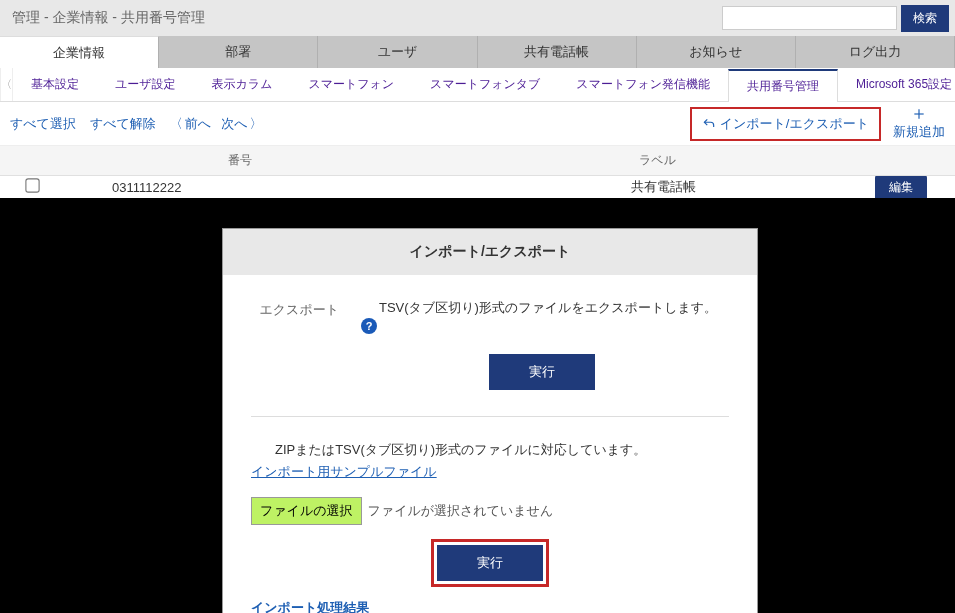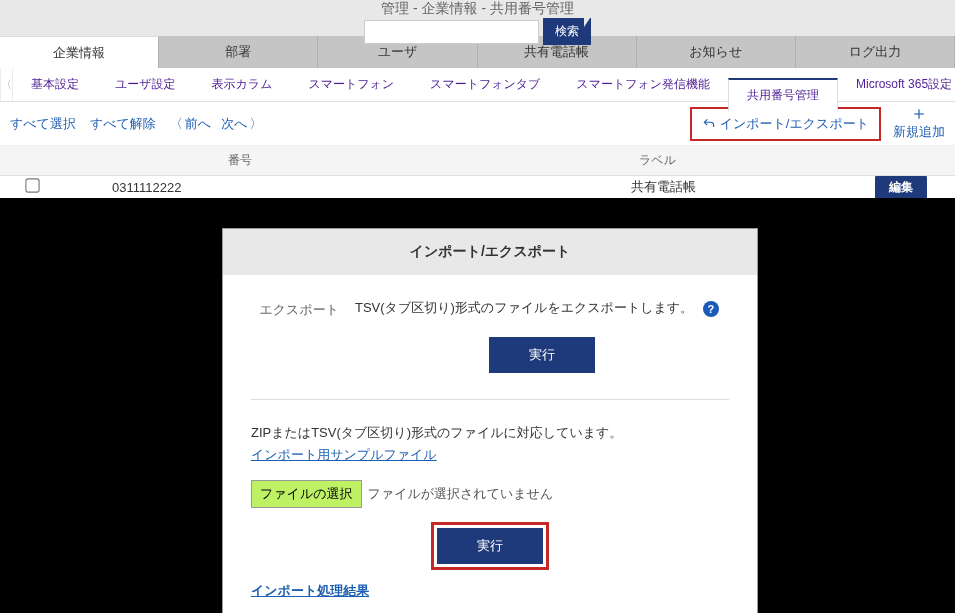--- a/index.html
+++ b/index.html
@@ -1,38 +1,38 @@
 <!DOCTYPE html>
 <html><head>
   <meta charset="utf-8">
   <style>
     * { box-sizing: border-box; margin: 0; padding: 0; }
     body { font-family: "Hiragino Kaku Gothic ProN", "メイリオ", sans-serif; font-size: 13px; color: #333; background: #000; width: 955px; height: 613px; overflow: hidden; }
     .app-wrapper { background: #fff; }
     
     
-    .top-header { background: #e8e8e8; display: flex; align-items: center; height: 36px; flex-direction: column; }
+    .top-header { background: #e8e8e8; display: flex; align-items: center; height: 36px; }
     .breadcrumb { flex: 1; padding: 0 12px; color: #666; font-size: 14px; position: relative; }
     .breadcrumb::after { content: ''; position: absolute; right: -10px; top: 50%; transform: translateY(-50%); border-left: 12px solid #e8e8e8; border-top: 18px solid transparent; border-bottom: 18px solid transparent; }
     .search-area { display: flex; align-items: center; padding: 0 6px; gap: 4px; }
     .search-input { width: 175px; height: 24px; border: 1px solid #ccc; padding: 0 6px 0 24px; font-size: 12px; background: #fff; position: relative; }
     .search-wrapper { position: relative; }
     .search-wrapper .search-icon { position: absolute; left: 6px; top: 50%; transform: translateY(-50%); color: #bbb; pointer-events: none; }
     .search-btn { background: #1f3a7a; color: #fff; border: none; padding: 5px 12px; font-size: 12px; cursor: pointer; }
     
     
     .main-tabs { background: #c5c5c5; display: flex; height: 32px; }
     .main-tab { flex: 1; text-align: center; line-height: 32px; font-size: 13px; color: #333; cursor: pointer; border-right: 1px solid #b0b0b0; }
     .main-tab.active { background: #fff; border-top: 1px solid #ddd; }
     
     
     .sub-tabs { display: flex; background: #fff; border-bottom: 1px solid #ddd; height: 34px; align-items: stretch; }
     .scroll-arrow { width: 22px; display: flex; align-items: center; justify-content: center; color: #999; cursor: pointer; border-right: 1px solid #eee; border-left: 1px solid #eee; font-size: 11px; }
     .sub-tab { padding: 0 18px; display: flex; align-items: center; font-size: 12px; color: #4c1d95; cursor: pointer; white-space: nowrap; }
-    .sub-tab.active { border-top: 2px solid #1f3a7a; border-left: 1px solid #ddd; border-right: 1px solid #ddd; background: #fff; position: relative; top: 10px; }
+    .sub-tab.active { border-top: 2px solid #1f3a7a; border-left: 1px solid #ddd; border-right: 1px solid #ddd; background: #fff; position: relative; top: 1px; }
     .sub-spacer { flex: 1; }
     
     
     .action-bar { display: flex; align-items: center; height: 44px; padding: 0 10px; border-bottom: 1px solid #eee; }
     .action-link { color: #1e5fb3; font-size: 13px; cursor: pointer; margin-right: 14px; }
     .nav-arrow { color: #1e5fb3; font-size: 13px; cursor: pointer; display: inline-flex; align-items: center; gap: 2px; margin-right: 10px; }
     .action-spacer { flex: 1; }
     .import-export-btn { border: 2px solid #c62828; color: #1e5fb3; padding: 6px 10px; font-size: 13px; cursor: pointer; display: inline-flex; align-items: center; gap: 4px; background: #fff; }
     .add-new { color: #1e5fb3; font-size: 13px; cursor: pointer; margin-left: 12px; display: inline-flex; align-items: center; gap: 2px; flex-direction: column; }
     
@@ -43,33 +43,33 @@
     .th-label { flex: 1; text-align: center; }
     .th-action { width: 80px; }
     
     
     .table-row { display: flex; align-items: center; height: 22px; overflow: hidden; font-size: 13px; margin-left: 12px; }
     .td-check { width: 40px; padding-left: 14px; }
     .td-check input { transform: scale(1.1); }
     .td-number { width: 400px; padding-left: 60px; color: #333; }
     .td-label { flex: 1; text-align: center; color: #333; }
     .td-action { width: 80px; }
-    .edit-btn { background: #1f3a7a; color: #fff; border: none; padding: 4px 14px; font-size: 12px; border-radius: 3px; cursor: pointer; font-weight: bold; }
+    .edit-btn { background: #1f3a7a; color: #fff; border: none; padding: 4px 14px; font-size: 12px; border-radius: 3px; cursor: pointer; }
     
     
     .black-mask { background: #000; height: 430px; position: relative; }
     
     
     .modal { position: absolute; top: 30px; left: 222px; width: 536px; background: #fff; border: 1px solid #999; box-shadow: 0 2px 10px rgba(0,0,0,.3); }
     .modal-header { background: #e8e8e8; text-align: center; padding: 14px 0; font-size: 14px; font-weight: bold; color: #333; }
     .modal-body { padding: 24px 28px 20px; }
     .modal-section { display: flex; gap: 16px; }
     .modal-label { width: 88px; text-align: right; color: #666; font-size: 13px; padding-top: 2px; }
     .modal-content-col { flex: 1; }
-    .modal-desc { font-size: 13px; color: #333; display: inline; }
+    .modal-desc { font-size: 13px; color: #333; display: inline; margin-left: 24px; }
     .help-icon { display: inline-flex; width: 16px; height: 16px; background: #1a5ab8; color: #fff; border-radius: 50%; align-items: center; justify-content: center; font-size: 11px; font-weight: bold; margin-left: 6px; cursor: pointer; vertical-align: middle; }
     .exec-btn { background: #1f3a7a; color: #fff; border: none; padding: 9px 40px; font-size: 13px; cursor: pointer; margin-top: 20px; display: block; margin-left: auto; margin-right: auto; }
     .exec-btn.highlighted { outline: 3px solid #c62828; outline-offset: 3px; }
     hr.modal-divider { border: none; border-top: 1px solid #ddd; margin: 26px 0 24px; }
     .sample-link { color: #1e5fb3; text-decoration: underline; cursor: pointer; font-size: 13px; display: inline-block; margin-top: 4px; }
     .file-row { margin-top: 16px; display: flex; align-items: center; gap: 6px; }
     .file-btn { border: 1px solid #999; background: #bef264; padding: 4px 8px; font-size: 13px; cursor: pointer; }
     .file-status { font-size: 13px; color: #555; }
     .import-result-link { color: #1e5fb3; text-decoration: underline; font-weight: bold; font-size: 13px; cursor: pointer; margin-top: 18px; display: inline-block; }
     

